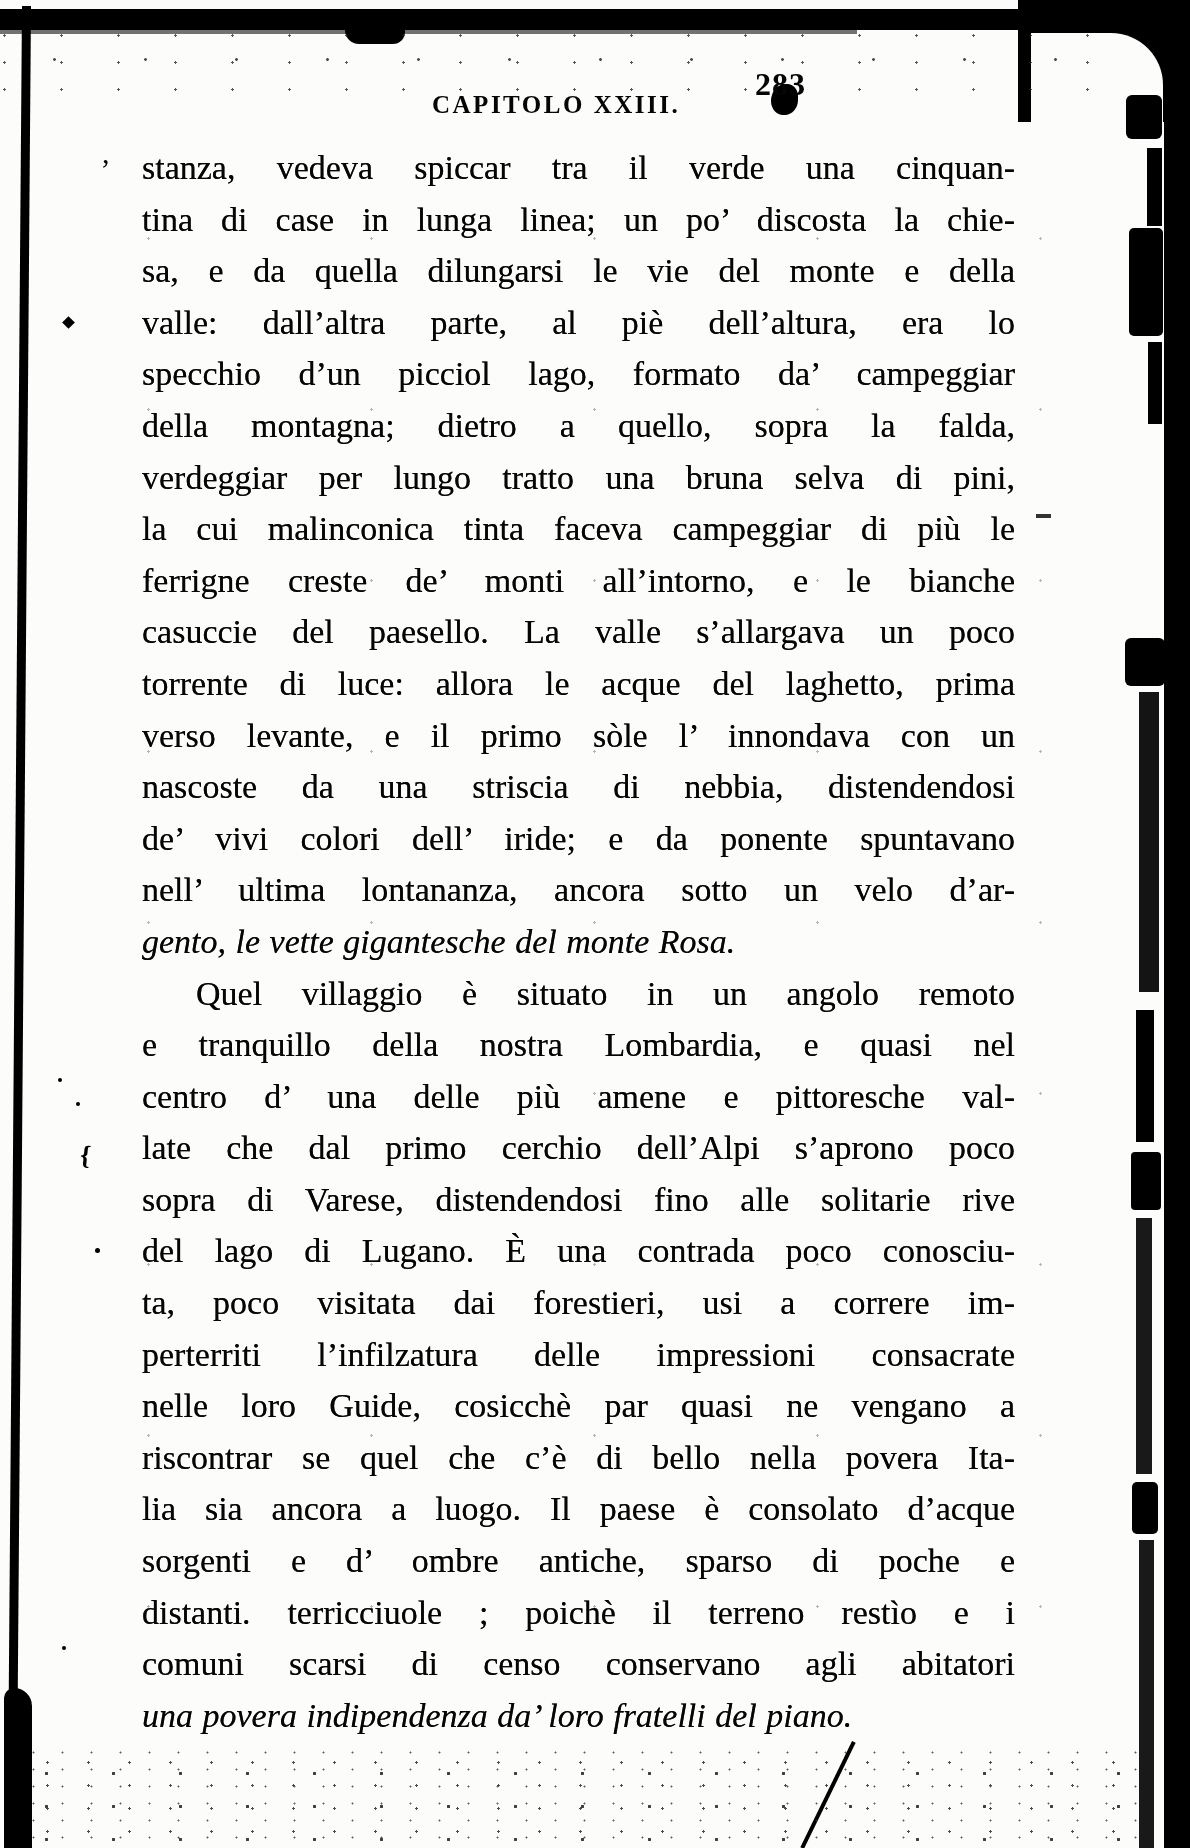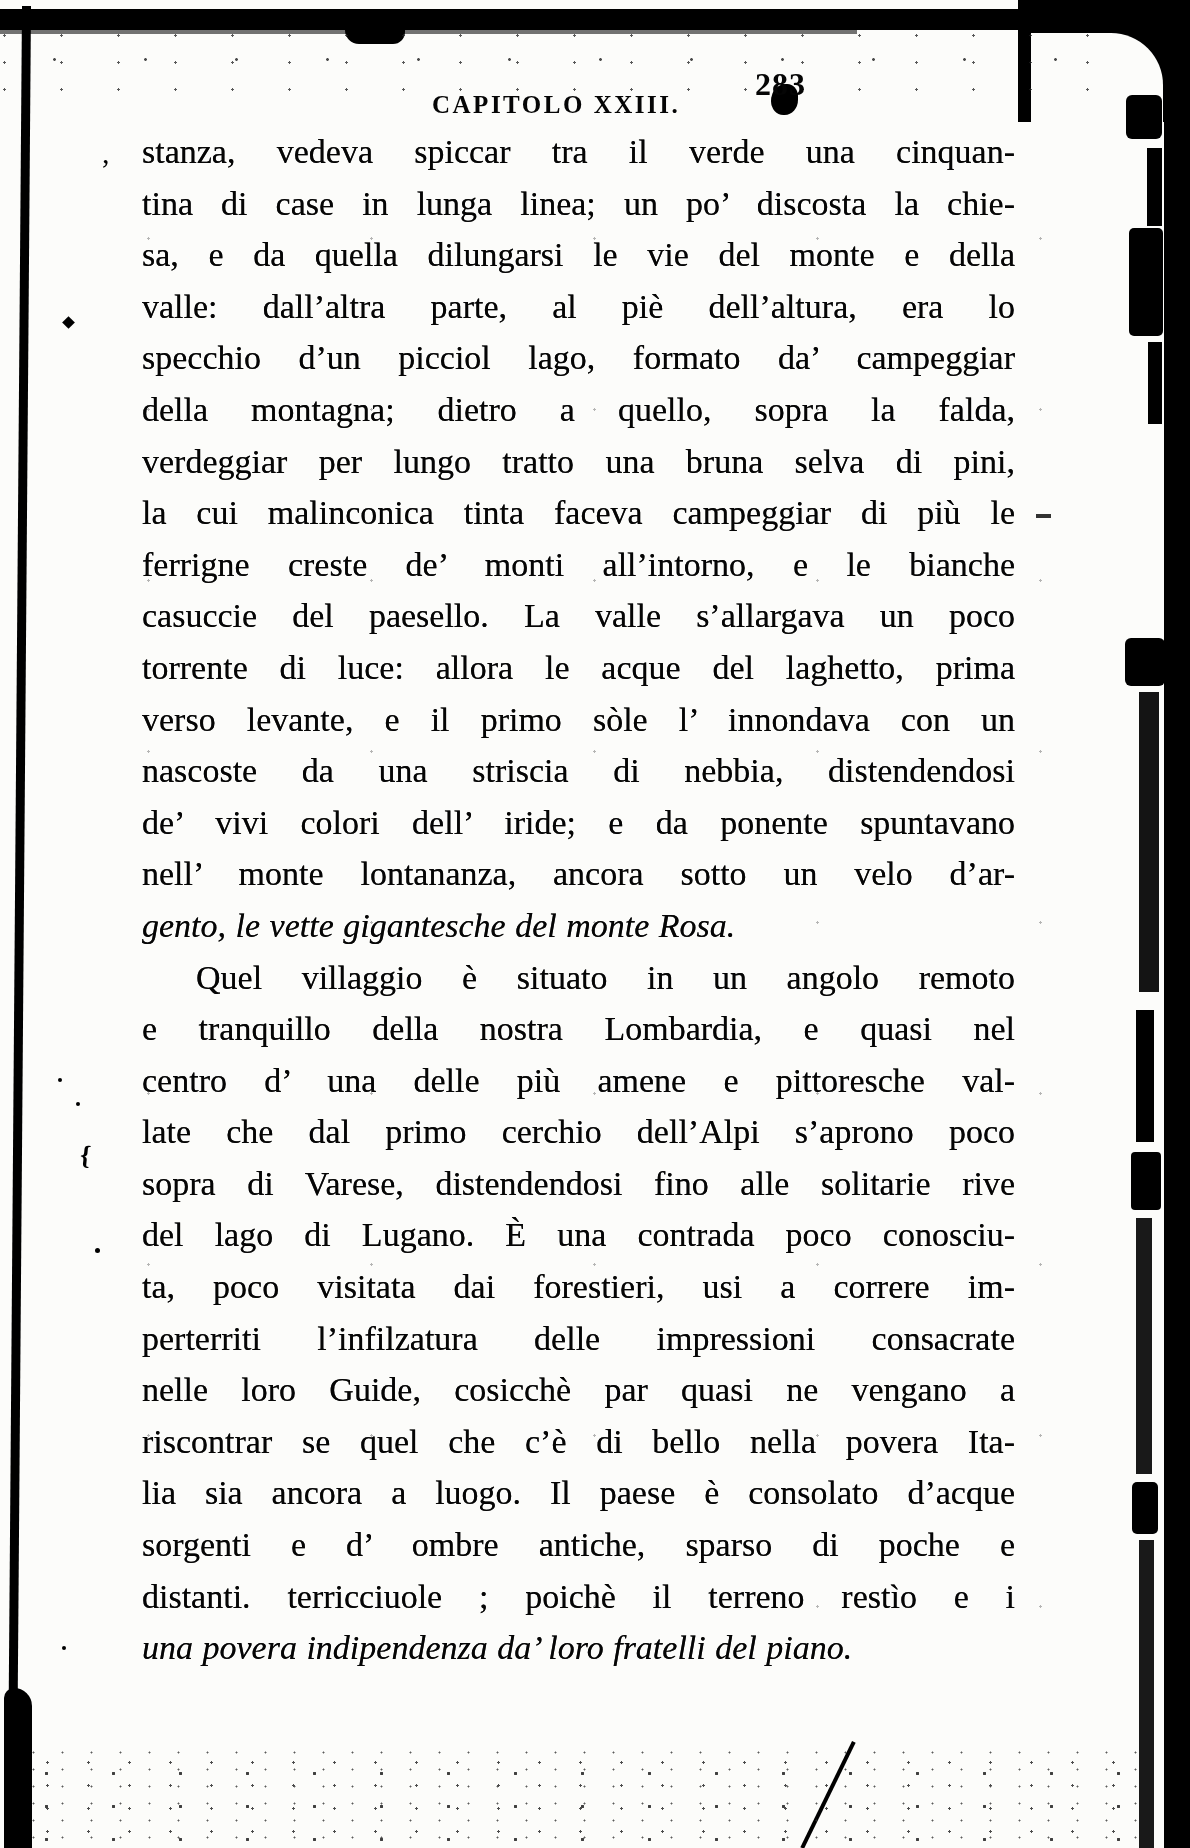--- a/index.html
+++ b/index.html
@@ -54,21 +54,21 @@
     background-image:radial-gradient(circle,#111 1.4px,transparent 1.6px),radial-gradient(circle,#222 1px,transparent 1.2px),radial-gradient(circle,#333 .9px,transparent 1.1px);
     background-size:67px 33px,41px 23px,29px 17px;background-position:5px 9px,19px 3px,11px 13px;}
   .noise-page{left:0;top:100px;width:96%;height:1640px;opacity:.28;
     background-image:radial-gradient(circle,#000 1px,transparent 1.2px);
     background-size:223px 171px;background-position:37px 53px;}
   
   .chapter{position:absolute;left:426px;top:91px;font-size:25px;letter-spacing:2.5px;font-weight:bold;margin-left:6px;}
   .pagenum{position:absolute;left:755px;top:66px;font-size:32px;font-weight:bold;letter-spacing:1px;}
   
   .text-block{
-    position:absolute;left:142px;top:126px;width:873px;
+    position:absolute;left:142px;top:142px;width:873px;
     font-size:34px;line-height:51.6px;
     text-shadow:0 0 .6px rgba(0,0,0,.75);
   }
   .line{height:51.6px;text-align:justify;text-align-last:justify;word-spacing:1px;white-space:nowrap0;}
   .line.indent{text-indent:54px;}
   .line.no-justify{text-align-last:left;font-style:italic;}
 </style>
 </head>
 <body>
 
@@ -128,31 +128,32 @@
       <div class="line">specchio d’un picciol lago, formato da’ campeggiar</div>
       <div class="line">della montagna; dietro a quello, sopra la falda,</div>
       <div class="line">verdeggiar per lungo tratto una bruna selva di pini,</div>
       <div class="line">la cui malinconica tinta faceva campeggiar di più le</div>
       <div class="line">ferrigne creste de’ monti all’intorno, e le bianche</div>
       <div class="line">casuccie del paesello. La valle s’allargava un poco</div>
       <div class="line">torrente di luce: allora le acque del laghetto, prima</div>
       <div class="line">verso levante, e il primo sòle l’ innondava con un</div>
       <div class="line">nascoste da una striscia di nebbia, distendendosi</div>
       <div class="line">de’ vivi colori dell’ iride; e da ponente spuntavano</div>
-      <div class="line">nell’ monte lontananza, ancora sotto un velo d’ar-</div>
+      <div class="line">nell’ ultima lontananza, ancora sotto un velo d’ar-</div>
       <div class="line no-justify">gento, le vette gigantesche del monte Rosa.</div>
       <div class="line indent">Quel villaggio è situato in un angolo remoto</div>
       <div class="line">e tranquillo della nostra Lombardia, e quasi nel</div>
       <div class="line">centro d’ una delle più amene e pittoresche val-</div>
       <div class="line">late che dal primo cerchio dell’Alpi s’aprono poco</div>
       <div class="line">sopra di Varese, distendendosi fino alle solitarie rive</div>
       <div class="line">del lago di Lugano. È una contrada poco conosciu-</div>
       <div class="line">ta, poco visitata dai forestieri, usi a correre im-</div>
       <div class="line">perterriti l’infilzatura delle impressioni consacrate</div>
       <div class="line">nelle loro Guide, cosicchè par quasi ne vengano a</div>
       <div class="line">riscontrar se quel che c’è di bello nella povera Ita-</div>
       <div class="line">lia sia ancora a luogo. Il paese è consolato d’acque</div>
       <div class="line">sorgenti e d’ ombre antiche, sparso di poche e</div>
       <div class="line">distanti. terricciuole ; poichè il terreno restìo e i</div>
+      <div class="line">comuni scarsi di censo conservano agli abitatori</div>
       <div class="line no-justify">una povera indipendenza da’ loro fratelli del piano.</div>
     </div>
 
 </div>
 
 </body></html>

